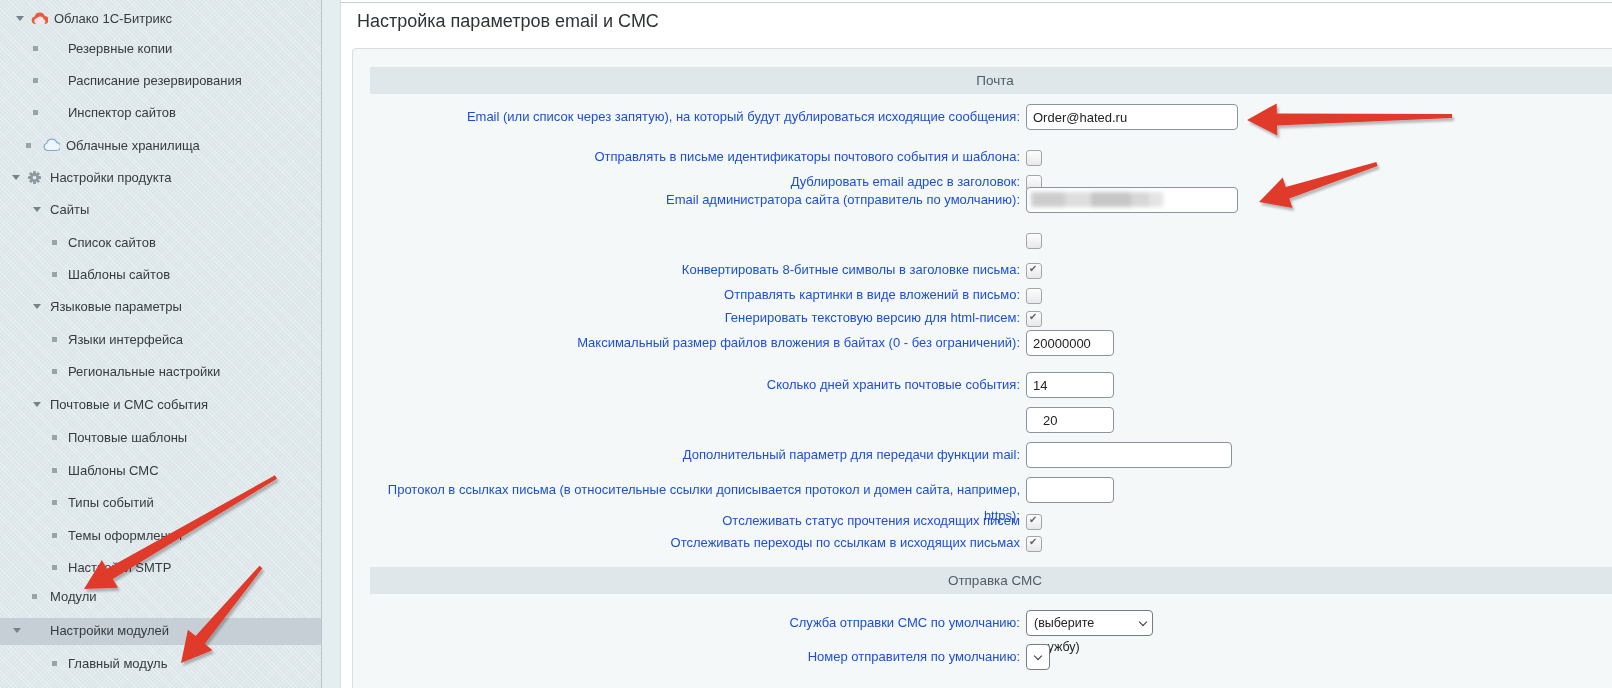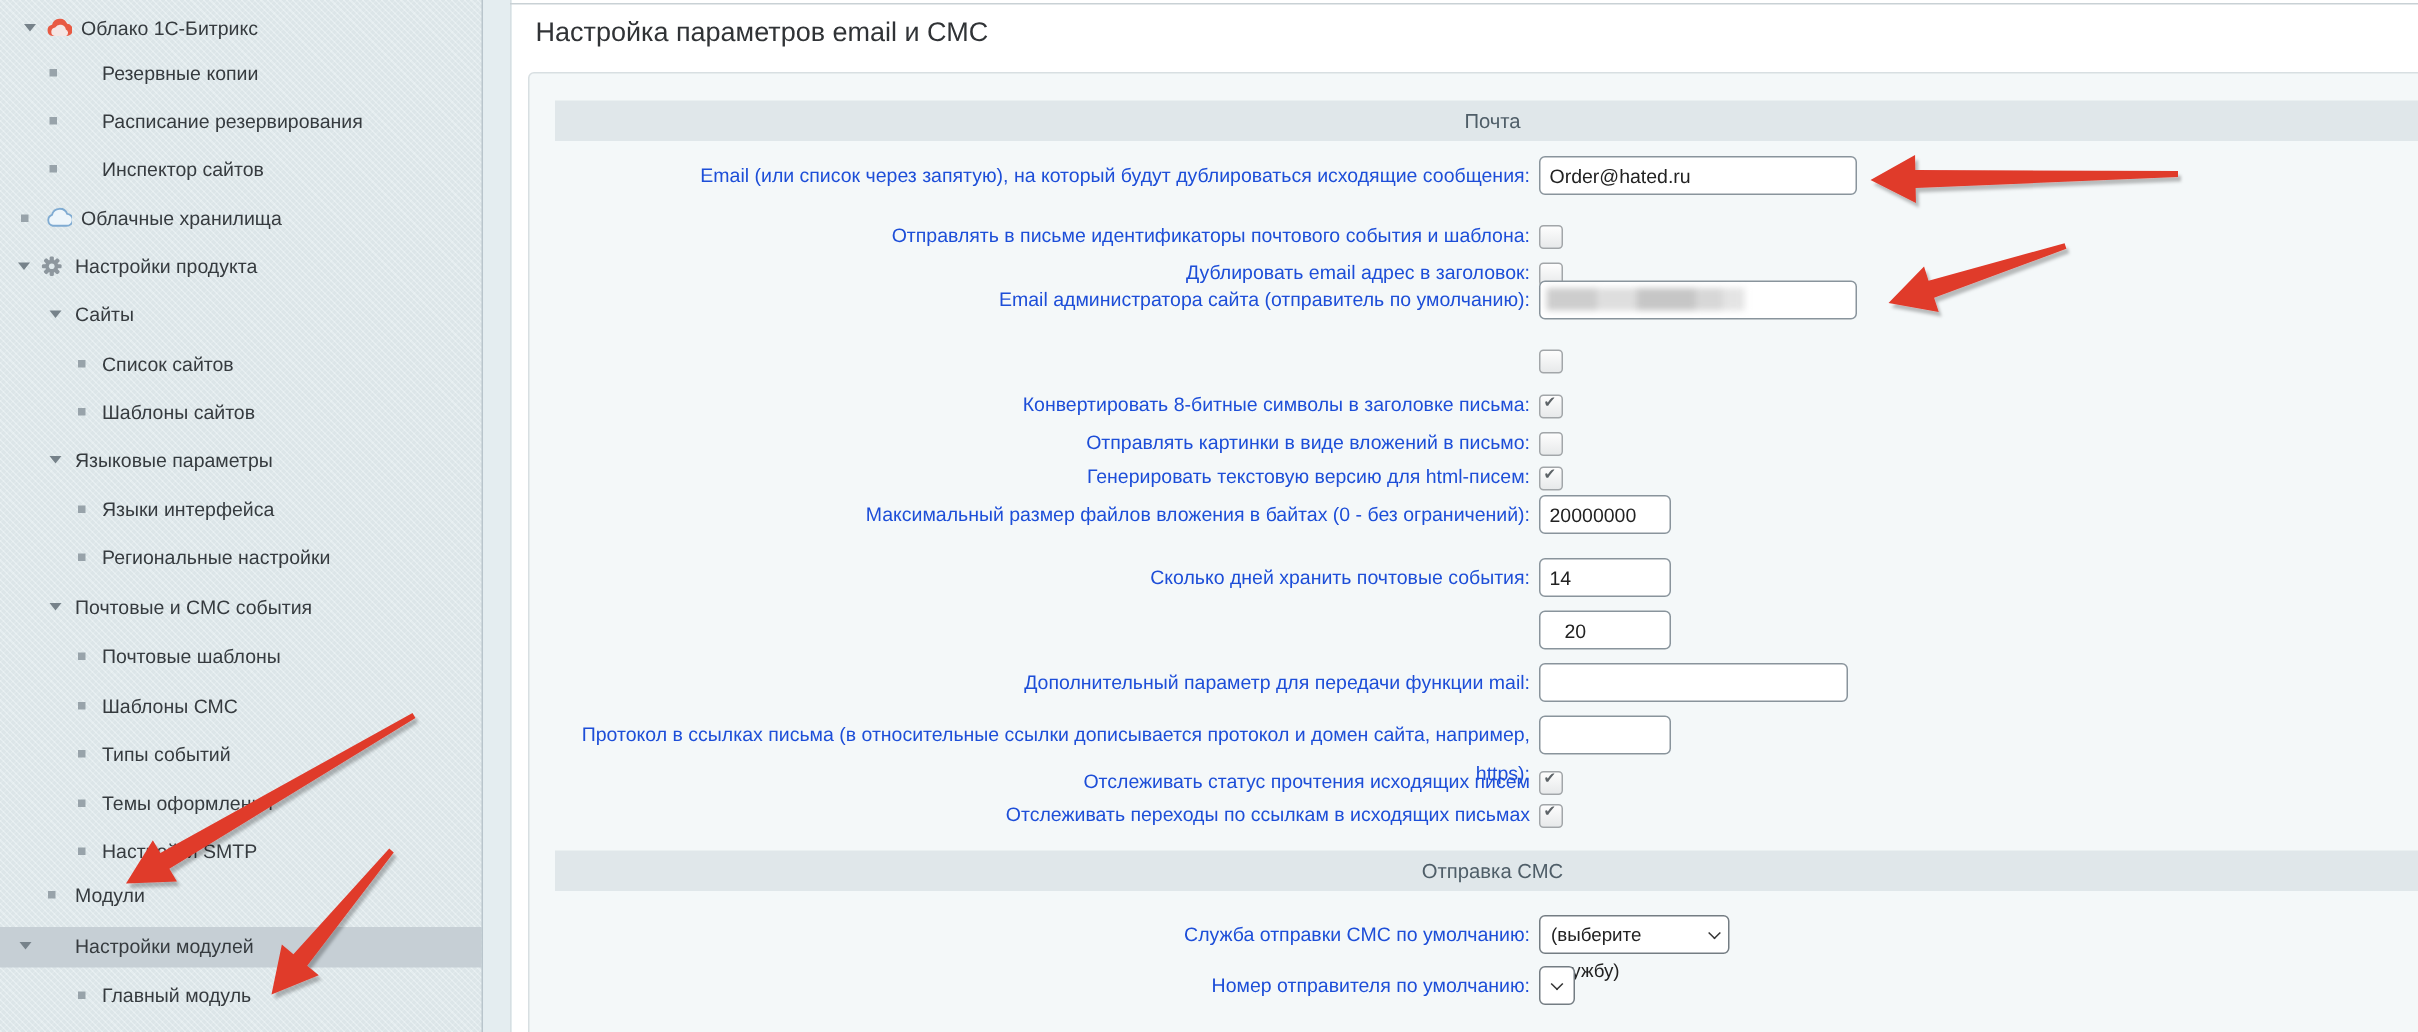--- a/index.html
+++ b/index.html
@@ -76,21 +76,21 @@
     <span class="sq" style="left: 33px;"></span>
 
     <span class="s-label" style="left: 68px;">Расписание резервирования</span>
   </div>
       <div class="s-item" style="top: 104px; left: 0px; width: 321px;">
 
     <span class="sq" style="left: 33px;"></span>
 
     <span class="s-label" style="left: 68px;">Инспектор сайтов</span>
   </div>
-      <div class="s-item" style="top: 137px; left: 4px; width: 321px;">
+      <div class="s-item" style="top: 137px; left: 16px; width: 321px;">
 
     <span class="sq" style="left: 10px;"></span>
     <span class="s-icon" style="left: 27px;"><svg width="17" height="14" viewBox="0 0 17 14">
             <path d="M4.2 12.5 A3.8 3.8 0 0 1 3.7 5.2 A5.3 5.3 0 0 1 13.8 4.6 A3.6 3.6 0 0 1 13.2 12.5 Z" fill="#eef6fb" stroke="#7fabd2" stroke-width="1.2"></path>
           </svg></span>
     <span class="s-label" style="left: 50px;">Облачные хранилища</span>
   </div>
       <div class="s-item" style="top: 169px; left: 0px; width: 321px;">
     <span class="tri" style="left: 12px;"></span>
 

